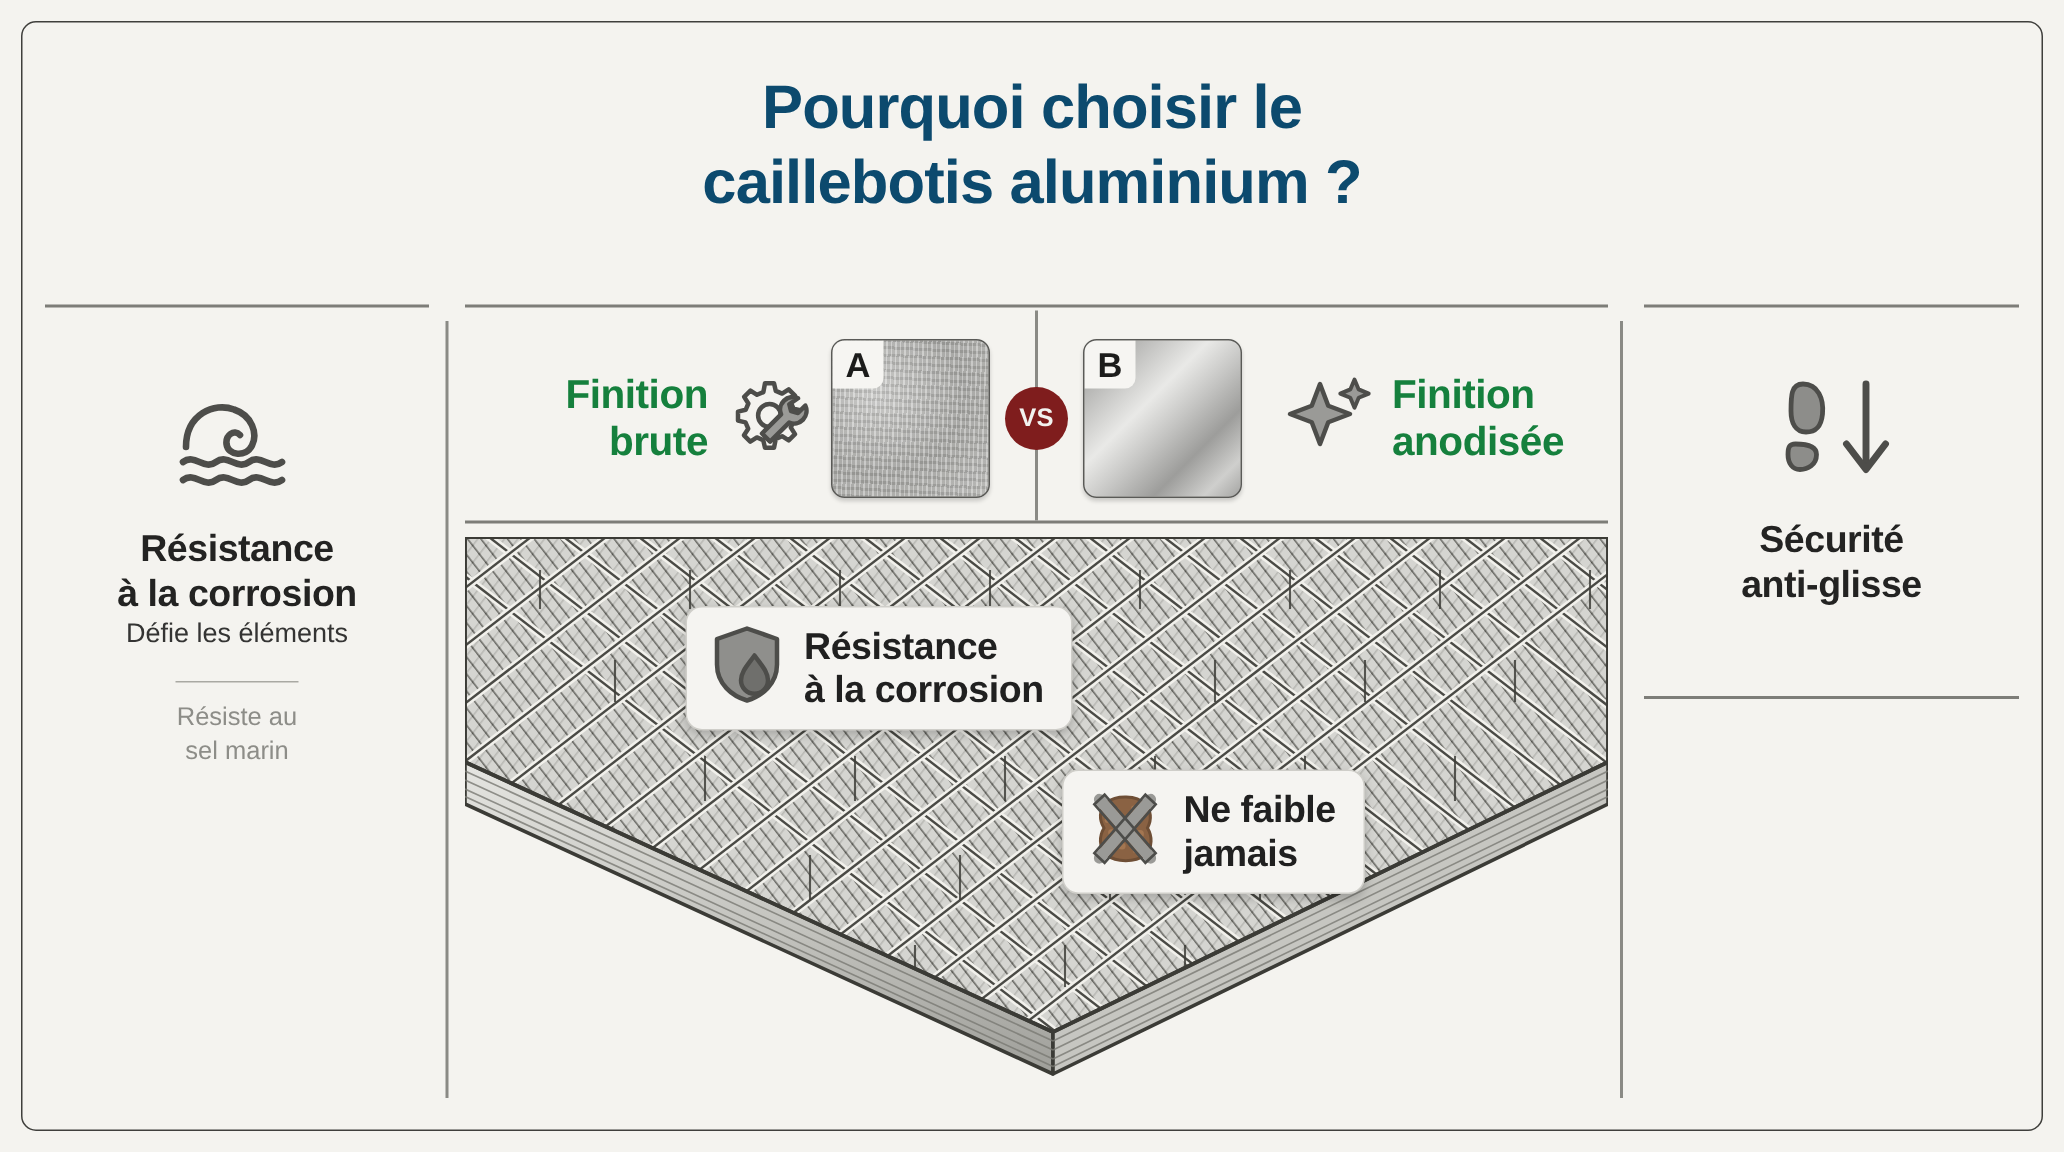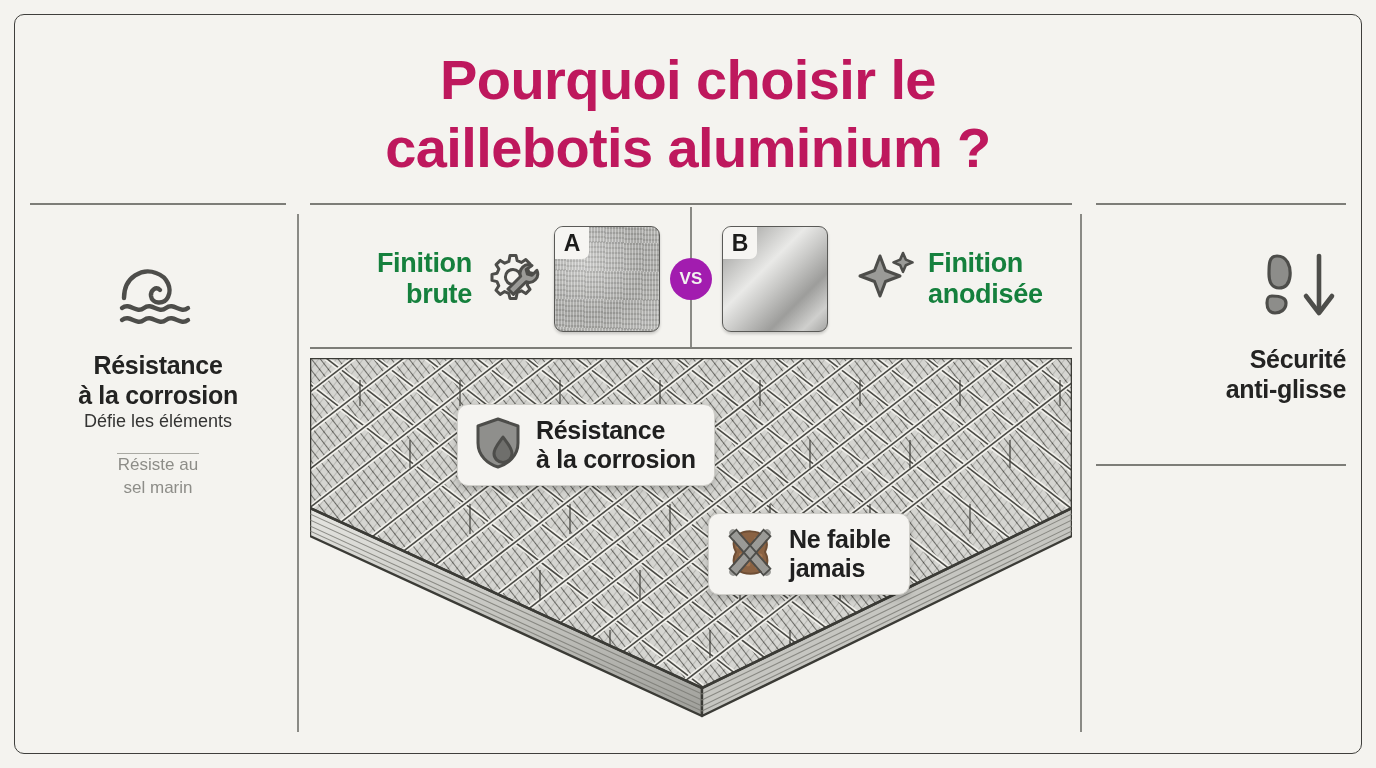--- a/index.html
+++ b/index.html
@@ -17,22 +17,22 @@
   .frame{
     position:absolute;left:14px;top:14px;right:14px;bottom:14px;
     border:1.6px solid #3f3f3c;border-radius:10px;
     pointer-events:none;
   }
 
   
   .title{
     position:absolute;left:0;top:46px;width:1376px;
     text-align:center;
-    font-size:56px;line-height:1.22;font-weight:bold;
-    letter-spacing:-0.6px;color:#be185d;
+    font-size:41px;line-height:1.22;font-weight:bold;
+    letter-spacing:-0.6px;color:#0c4a6e;
   }
   .title .l{display:block;}
 
   
   .rule{position:absolute;background:#7d7d78;height:1.5px;}
   .vrule{position:absolute;background:#8a8a85;width:1.5px;}
 
   
   .col{position:absolute;text-align:center;}
   .col .ico{display:block;margin:0 auto;}
@@ -75,21 +75,21 @@
       repeating-linear-gradient(92deg, rgba(255,255,255,.28) 0 1px, rgba(0,0,0,.05) 1px 3px),
       repeating-linear-gradient(3deg, rgba(0,0,0,.07) 0 2px, rgba(255,255,255,.10) 2px 5px),
       radial-gradient(ellipse at 28% 34%, #cfcfcd 0%, #a9a9a6 55%, #bdbdba 100%),
       linear-gradient(160deg,#c6c6c3,#9e9e9b 55%,#b8b8b5);
   }
   .sw-b{
     background:linear-gradient(135deg,#8e8e8c 0%,#b9b9b7 18%,#e9e9e7 40%,#c9c9c7 54%,#9d9d9b 72%,#cfcfcd 88%,#a4a4a2 100%);
   }
   .vsbadge{
     position:absolute;left:50%;top:50%;transform:translate(-50%,-50%);
-    width:42px;height:42px;border-radius:50%;background:#a21caf;
+    width:42px;height:42px;border-radius:50%;background:#7f1d1d;
     color:#f2f2ef;font-size:17px;font-weight:bold;
     display:flex;align-items:center;justify-content:center;z-index:5;
     letter-spacing:.2px;
   }
 
   
   .grating{position:absolute;left:310px;top:358px;width:762px;height:372px;}
   .grating svg{display:block;width:762px;height:372px;}
 
   
@@ -135,21 +135,21 @@
         <path d="M9 46 C17 40 23 52 31 46 C39 40 45 52 53 46 C61 40 67 52 75 46"></path>
         <path d="M9 58 C17 52 23 64 31 58 C39 52 45 64 53 58 C61 52 67 64 75 58"></path>
       </svg>
     </span>
     <div class="hd">
       <div>Résistance</div>
       <div>à la corrosion</div>
     </div>
     <div class="sub">Défie les éléments</div>
     <div class="minisep"></div>
-    <div class="note" style="margin-top:0;">
+    <div class="note" style="margin-top:12px;">
       <div>Résiste au</div>
       <div>sel marin</div>
     </div>
   </div>
 
   <div class="cmp">
 
     <div class="side left">
       <div class="lbl l">
         <div>Finition</div>
@@ -379,21 +379,21 @@
           <path d="M46.4 11.2 L39.6 4.8 L5.6 43.8 L12.4 50.2 Z"></path>
         </g>
       </svg>
     </span>
     <div class="ct">
       <div>Ne faible</div>
       <div>jamais</div>
     </div>
   </div>
 
-  <div class="col" style="left:1096px;top:248px;width:250px;text-align:right;">
+  <div class="col" style="left:1096px;top:248px;width:250px;">
     <span class="ico">
       <svg width="100" height="76" viewBox="0 0 100 76" fill="none">
         <path d="M31 8 C41 8 45 18 44 28 C43.2 36 40 40 33 40 C26 40 23 34 23 26 C23 16 23 8 31 8 Z" fill="#8d8d8a" stroke="#4d4d4a" stroke-width="3.2" stroke-linejoin="round"></path>
         <path d="M26 48 C32 48 40 49 40 55 C40 62 34 65 29 65 C24 65 21 61 21 55 C21 50 22 48 26 48 Z" fill="#8d8d8a" stroke="#4d4d4a" stroke-width="3.2" stroke-linejoin="round"></path>
         <line x1="73" y1="8" x2="73" y2="60" stroke="#4d4d4a" stroke-width="4.6" stroke-linecap="round"></line>
         <path d="M60 48 L73 65 L86 48" stroke="#4d4d4a" stroke-width="4.6" stroke-linecap="round" stroke-linejoin="round" fill="none"></path>
       </svg>
     </span>
     <div class="hd">
       <div>Sécurité</div>

